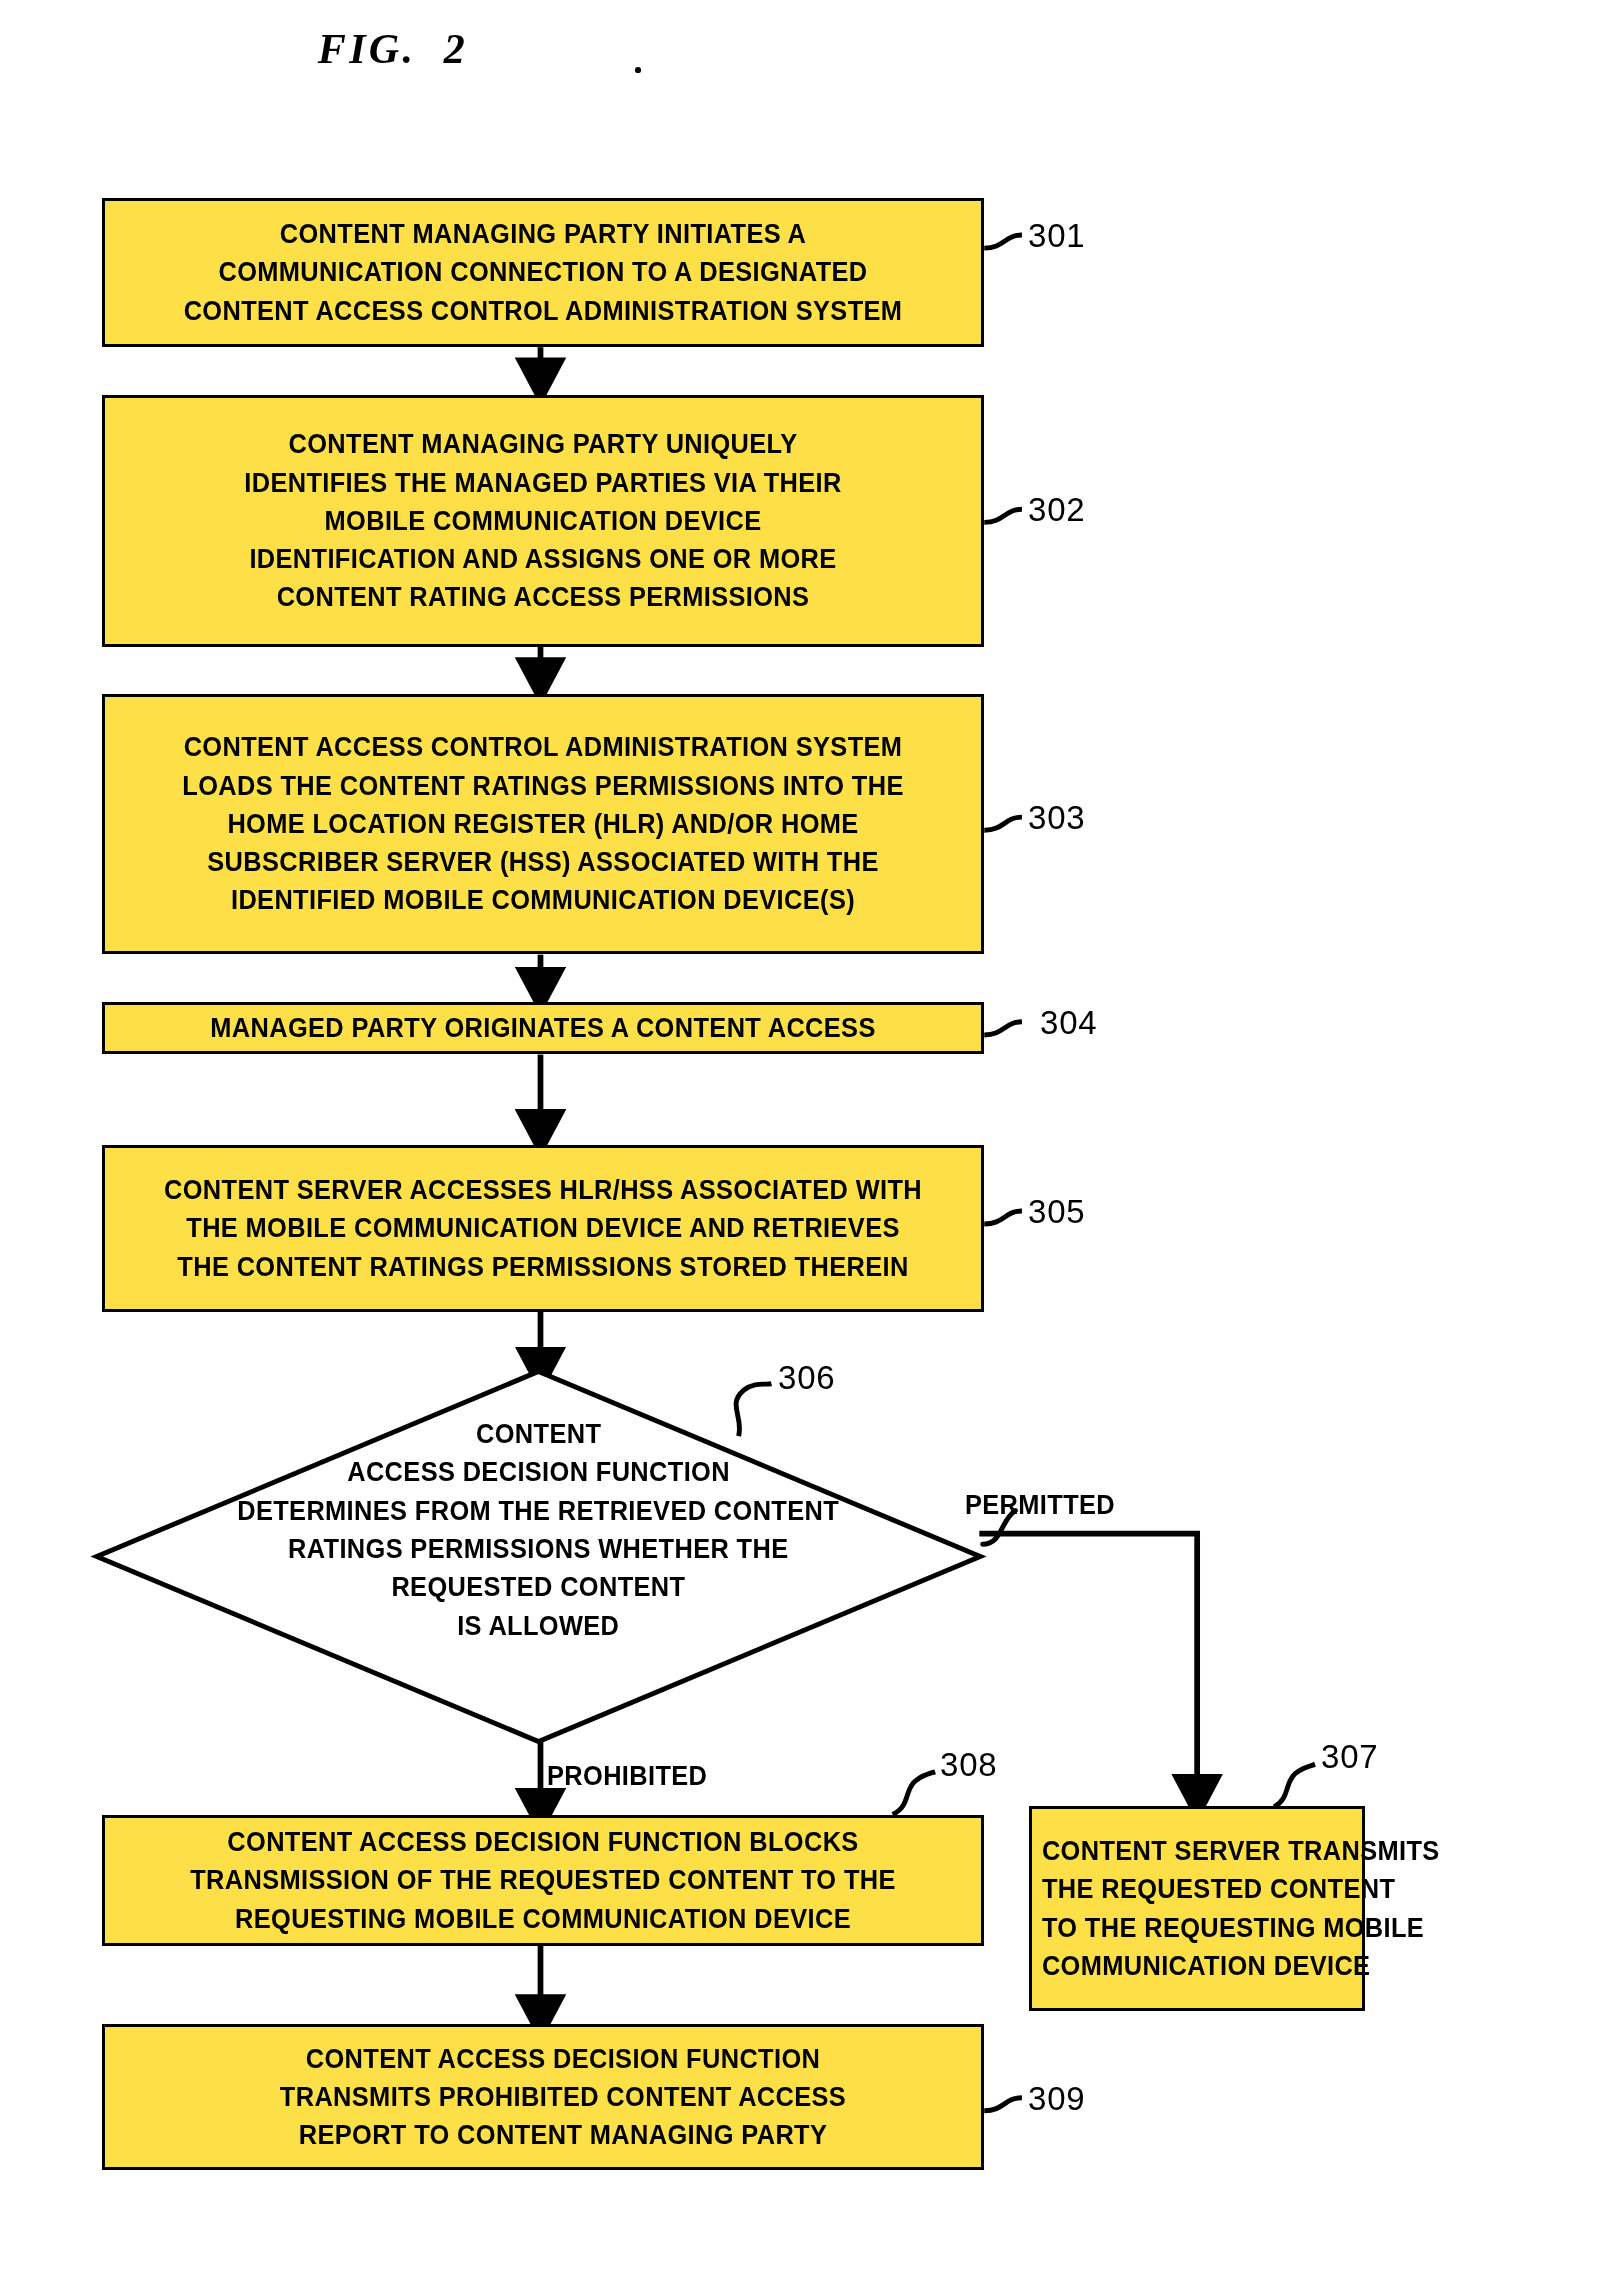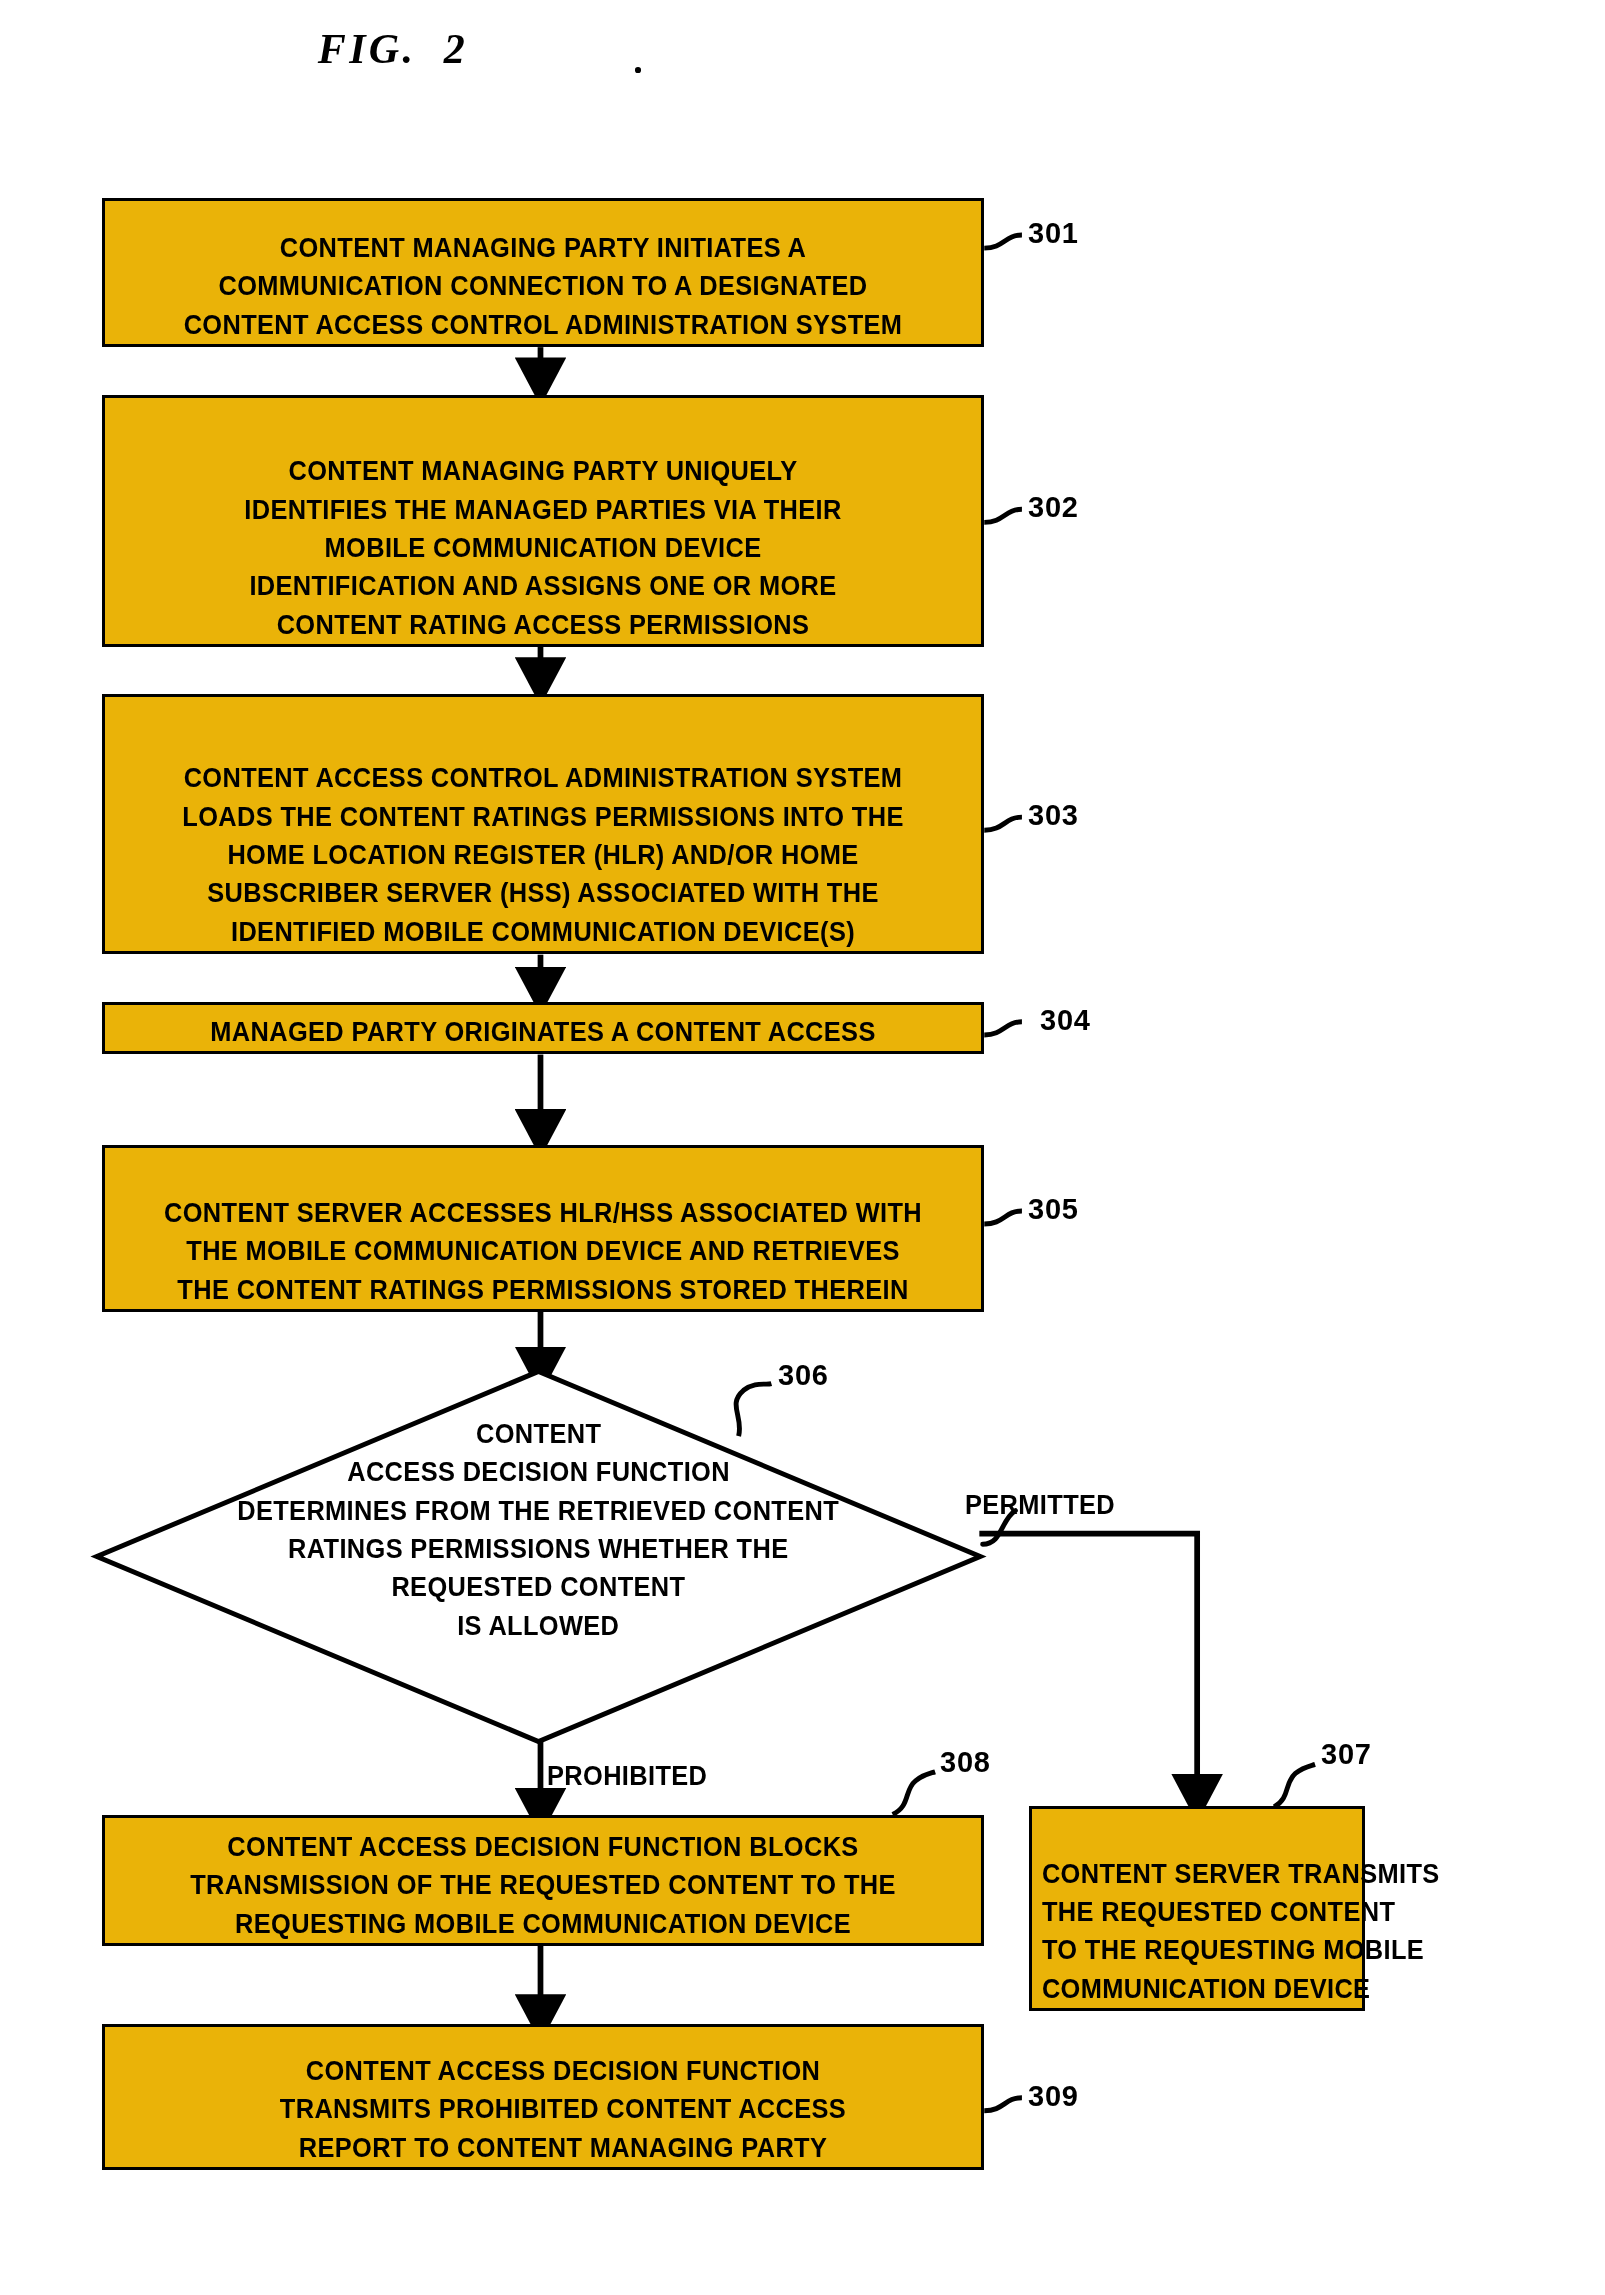--- a/index.html
+++ b/index.html
@@ -45,25 +45,25 @@
     height: 5.7px;
     background: #000;
     border-radius: 50%;
   }
 
   
   .node-box {
     position: absolute;
     box-sizing: border-box;
     border: 3.3px solid #000;
-    background: #eab308;
+    background: #fde047;
     display: flex;
     flex-direction: column;
     align-items: center;
-    justify-content: flex-end;
+    justify-content: center;
   }
   .node-box .line {
     display: block;
     width: 100%;
     text-align: center;
     font-family: "Liberation Sans", sans-serif;
     font-weight: bold;
     font-size: 27px;
     line-height: 1.42;
     letter-spacing: 0.4px;
@@ -112,22 +112,22 @@
     top: 0;
     width: 1605px;
     height: 2295px;
     pointer-events: none;
   }
 
   
   .ref-num {
     position: absolute;
     font-family: "Liberation Sans", sans-serif;
-    font-weight: bold;
-    font-size: 29px;
+    font-weight: normal;
+    font-size: 33px;
     letter-spacing: 0.8px;
     white-space: nowrap;
   }
 
   
   .branch-label {
     position: absolute;
     font-family: "Liberation Sans", sans-serif;
     font-weight: bold;
     font-size: 27px;

